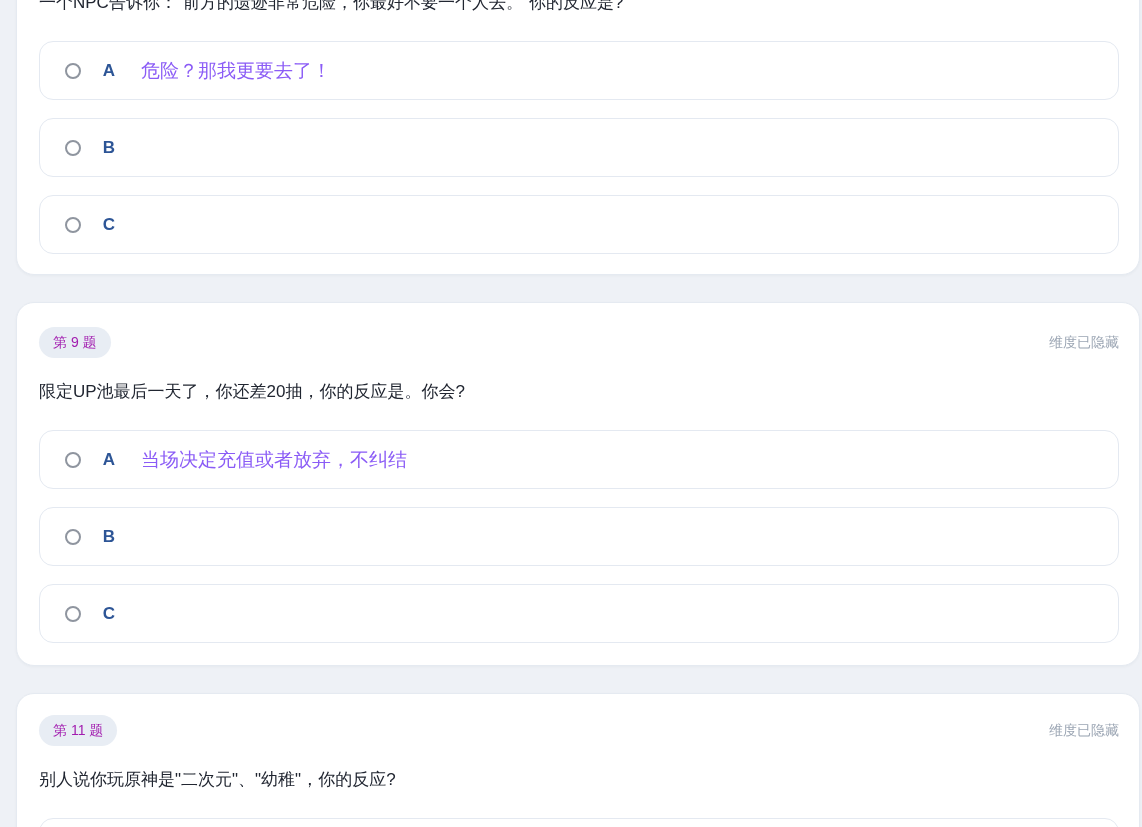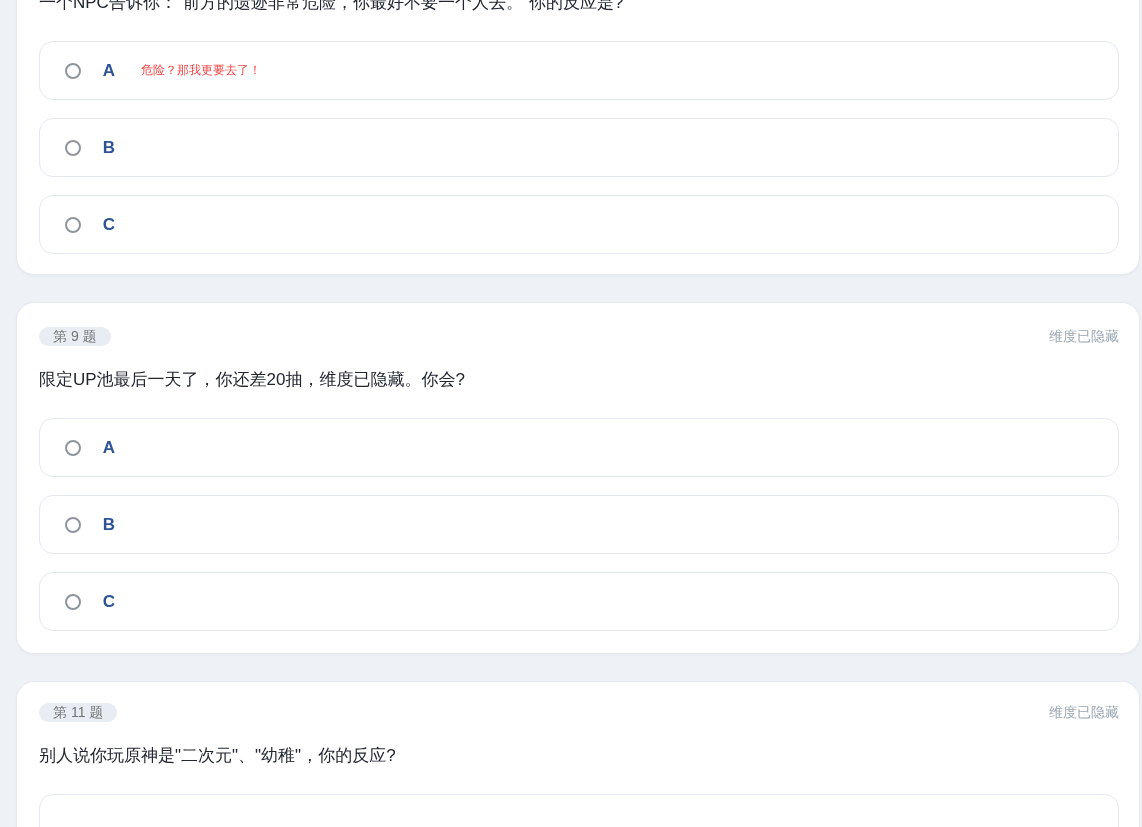--- a/index.html
+++ b/index.html
@@ -32,25 +32,25 @@
     margin-bottom: 0;
   }
   .qhead {
     display: flex;
     justify-content: space-between;
     align-items: center;
   }
   .badge {
     display: inline-flex;
     align-items: center;
-    height: 19px;
+    height: 31px;
     padding: 0 14px;
     border-radius: 999px;
     background: #e8edf4;
-    color: #737373;
+    color: #a21caf;
     font-size: 14px;
     box-sizing: border-box;
     white-space: pre;
   }
   .dim-label {
     color: #9ba5b3;
     font-size: 14px;
     margin-left: 38px;
   }
   .qtext {
@@ -93,22 +93,22 @@
   .letter {
     width: 20px;
     text-align: center;
     font-size: 17px;
     font-weight: 700;
     color: #2d5596;
     flex: 0 0 auto;
     margin-right: 22px;
   }
   .otext {
-    font-size: 12px;
-    color: #ef4444;
+    font-size: 19px;
+    color: #8b5cf6;
   }
 </style>
 </head>
 <body>
 
 <main class="page">
 
   <section class="qcard first">
     <div class="qtext">一个NPC告诉你："前方的遗迹非常危险，你最好不要一个人去。"你的反应是?</div>
     <div class="options">
@@ -126,25 +126,26 @@
         <span class="letter">C</span>
       </div>
     </div>
   </section>
 
   <section class="qcard">
     <div class="qhead">
       <span class="badge">第 9 题</span>
       <span class="dim-label">维度已隐藏</span>
     </div>
-    <div class="qtext">限定UP池最后一天了，你还差20抽，维度已隐藏。你会?</div>
+    <div class="qtext">限定UP池最后一天了，你还差20抽，你的反应是。你会?</div>
     <div class="options">
       <div class="option">
         <span class="radio"></span>
         <span class="letter">A</span>
+        <span class="otext">当场决定充值或者放弃，不纠结</span>
       </div>
       <div class="option">
         <span class="radio"></span>
         <span class="letter">B</span>
       </div>
       <div class="option">
         <span class="radio"></span>
         <span class="letter">C</span>
       </div>
     </div>

